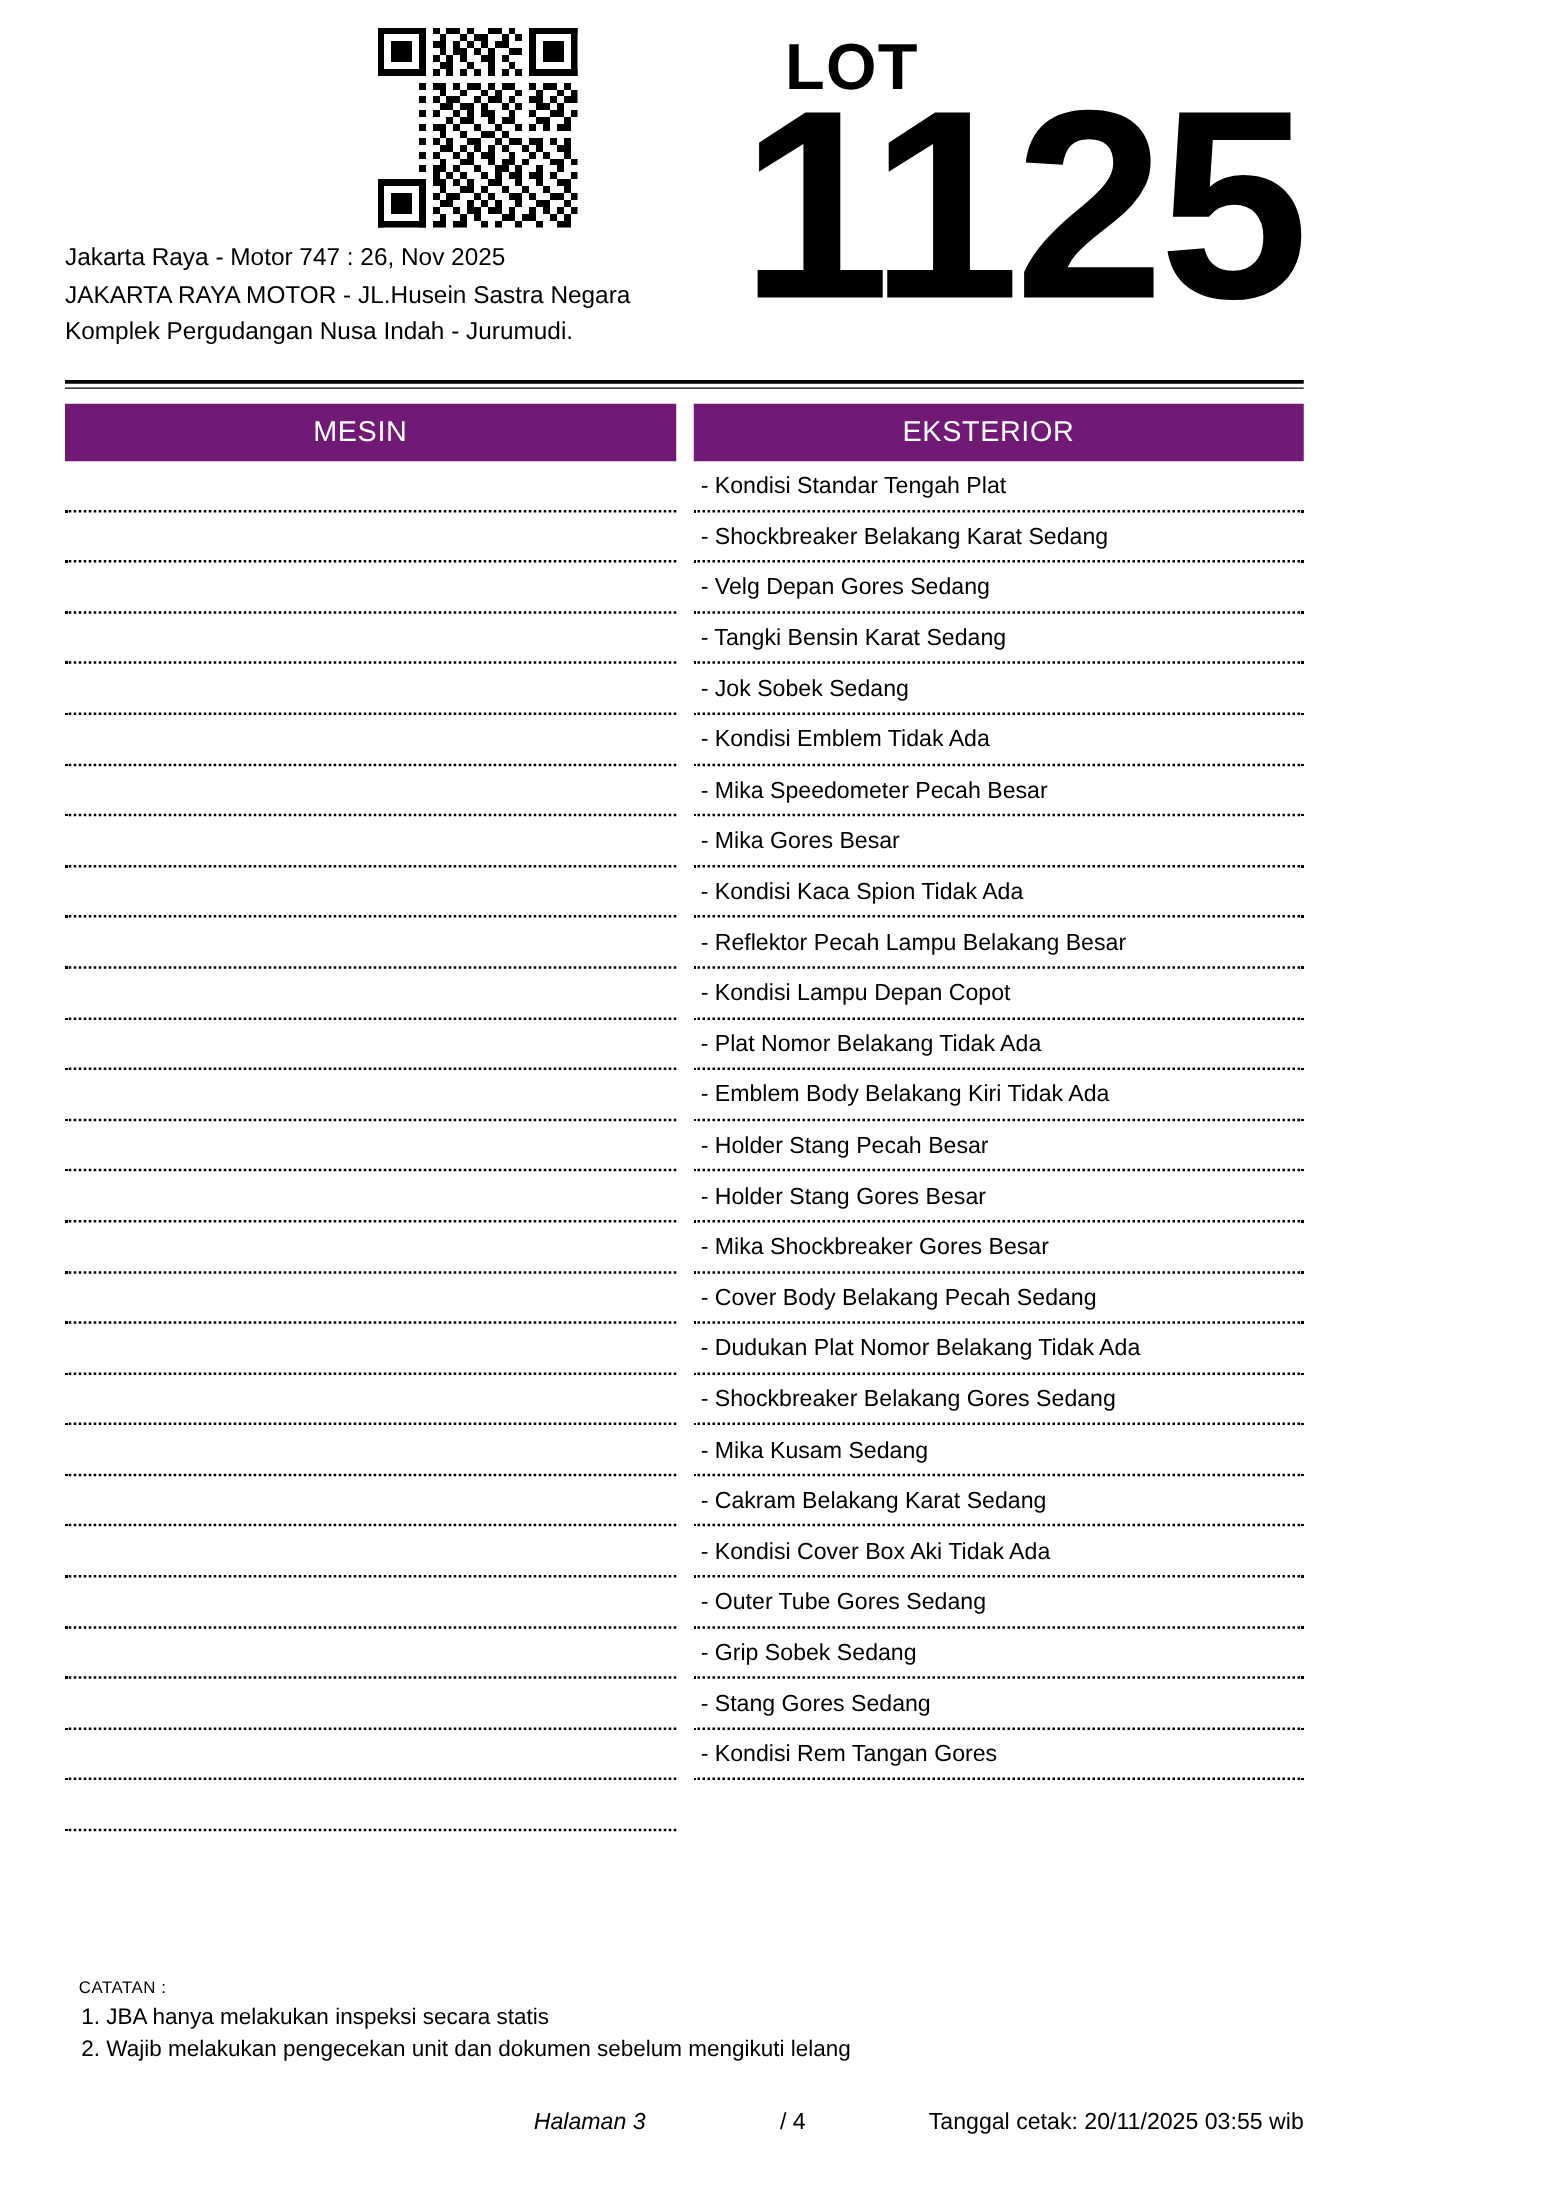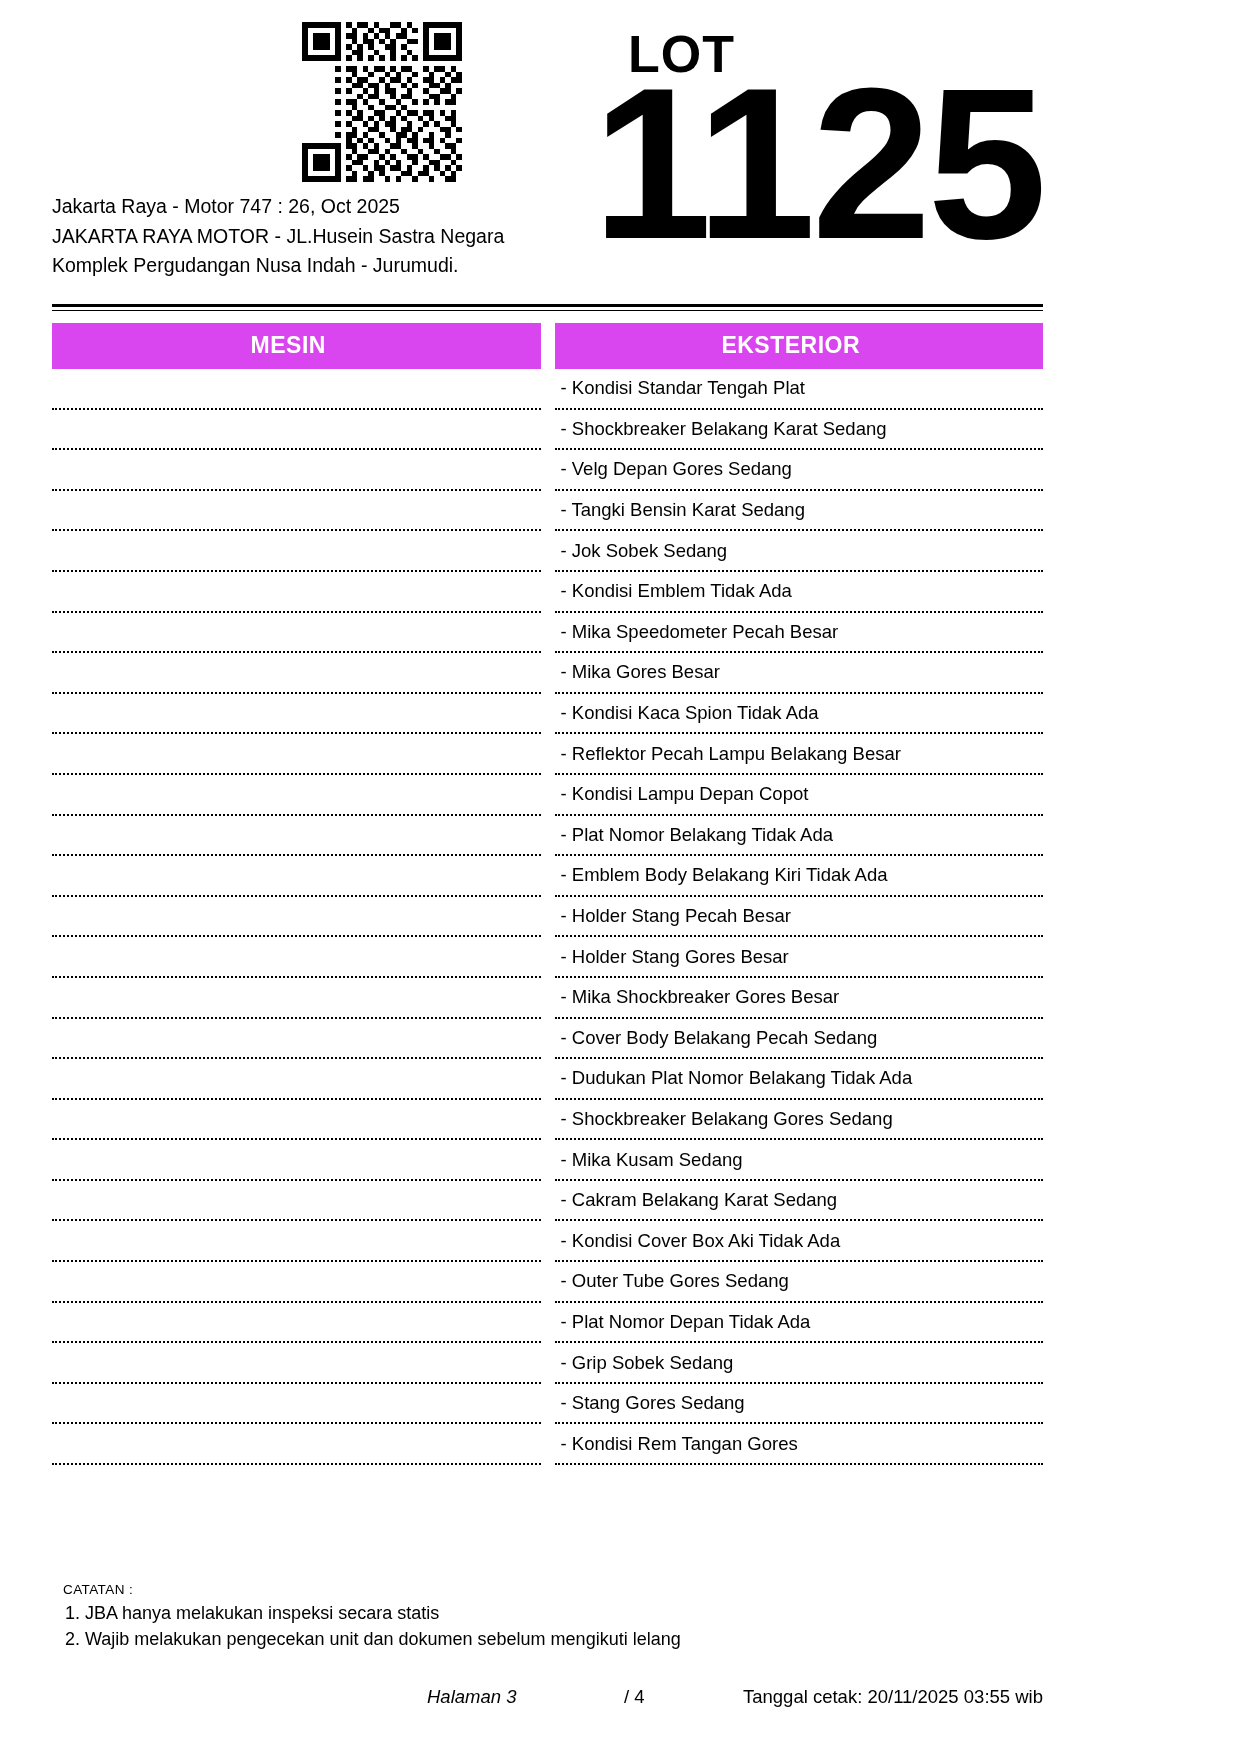--- a/index.html
+++ b/index.html
@@ -86,25 +86,25 @@
   .columns {
     display: flex;
     gap: 14px;
     margin-top: 12px;
   }
   .col {
     flex: 1 1 0;
     min-width: 0;
   }
   .col-title {
-    background: #d946ef;
+    background: #701a75;
     color: #fff;
     text-align: center;
     font-size: 23px;
-    font-weight: bold;
+    font-weight: normal;
     letter-spacing: 0.5px;
     padding: 9px 16px 10px 0;
   }
   .rows {
     margin-top: 0;
   }
   .row {
     height: 40.6px;
     display: flex;
     align-items: center;
@@ -393,21 +393,21 @@
         </g>
       </svg>
     </div>
 
     <div class="lot-block">
       <span class="lot-label">LOT</span>
       <span class="lot-number">1125</span>
     </div>
 
     <div class="meta">
-      <div>Jakarta Raya - Motor 747 : 26, Oct 2025</div>
+      <div>Jakarta Raya - Motor 747 : 26, Nov 2025</div>
       <div>JAKARTA RAYA MOTOR - JL.Husein Sastra Negara</div>
       <div>Komplek Pergudangan Nusa Indah - Jurumudi.</div>
     </div>
   </div>
 
   <div class="rule-thick"></div>
   <div class="rule-thin"></div>
 
   <div class="columns">
 
@@ -463,21 +463,20 @@
         <div class="row">- Holder Stang Pecah Besar</div>
         <div class="row">- Holder Stang Gores Besar</div>
         <div class="row">- Mika Shockbreaker Gores Besar</div>
         <div class="row">- Cover Body Belakang Pecah Sedang</div>
         <div class="row">- Dudukan Plat Nomor Belakang Tidak Ada</div>
         <div class="row">- Shockbreaker Belakang Gores Sedang</div>
         <div class="row">- Mika Kusam Sedang</div>
         <div class="row">- Cakram Belakang Karat Sedang</div>
         <div class="row">- Kondisi Cover Box Aki Tidak Ada</div>
         <div class="row">- Outer Tube Gores Sedang</div>
-        <div class="row">- Plat Nomor Depan Tidak Ada</div>
         <div class="row">- Grip Sobek Sedang</div>
         <div class="row">- Stang Gores Sedang</div>
         <div class="row">- Kondisi Rem Tangan Gores</div>
       </div>
     </div>
 
   </div>
 
   <div class="catatan">
     <div class="c-title">CATATAN :</div>

